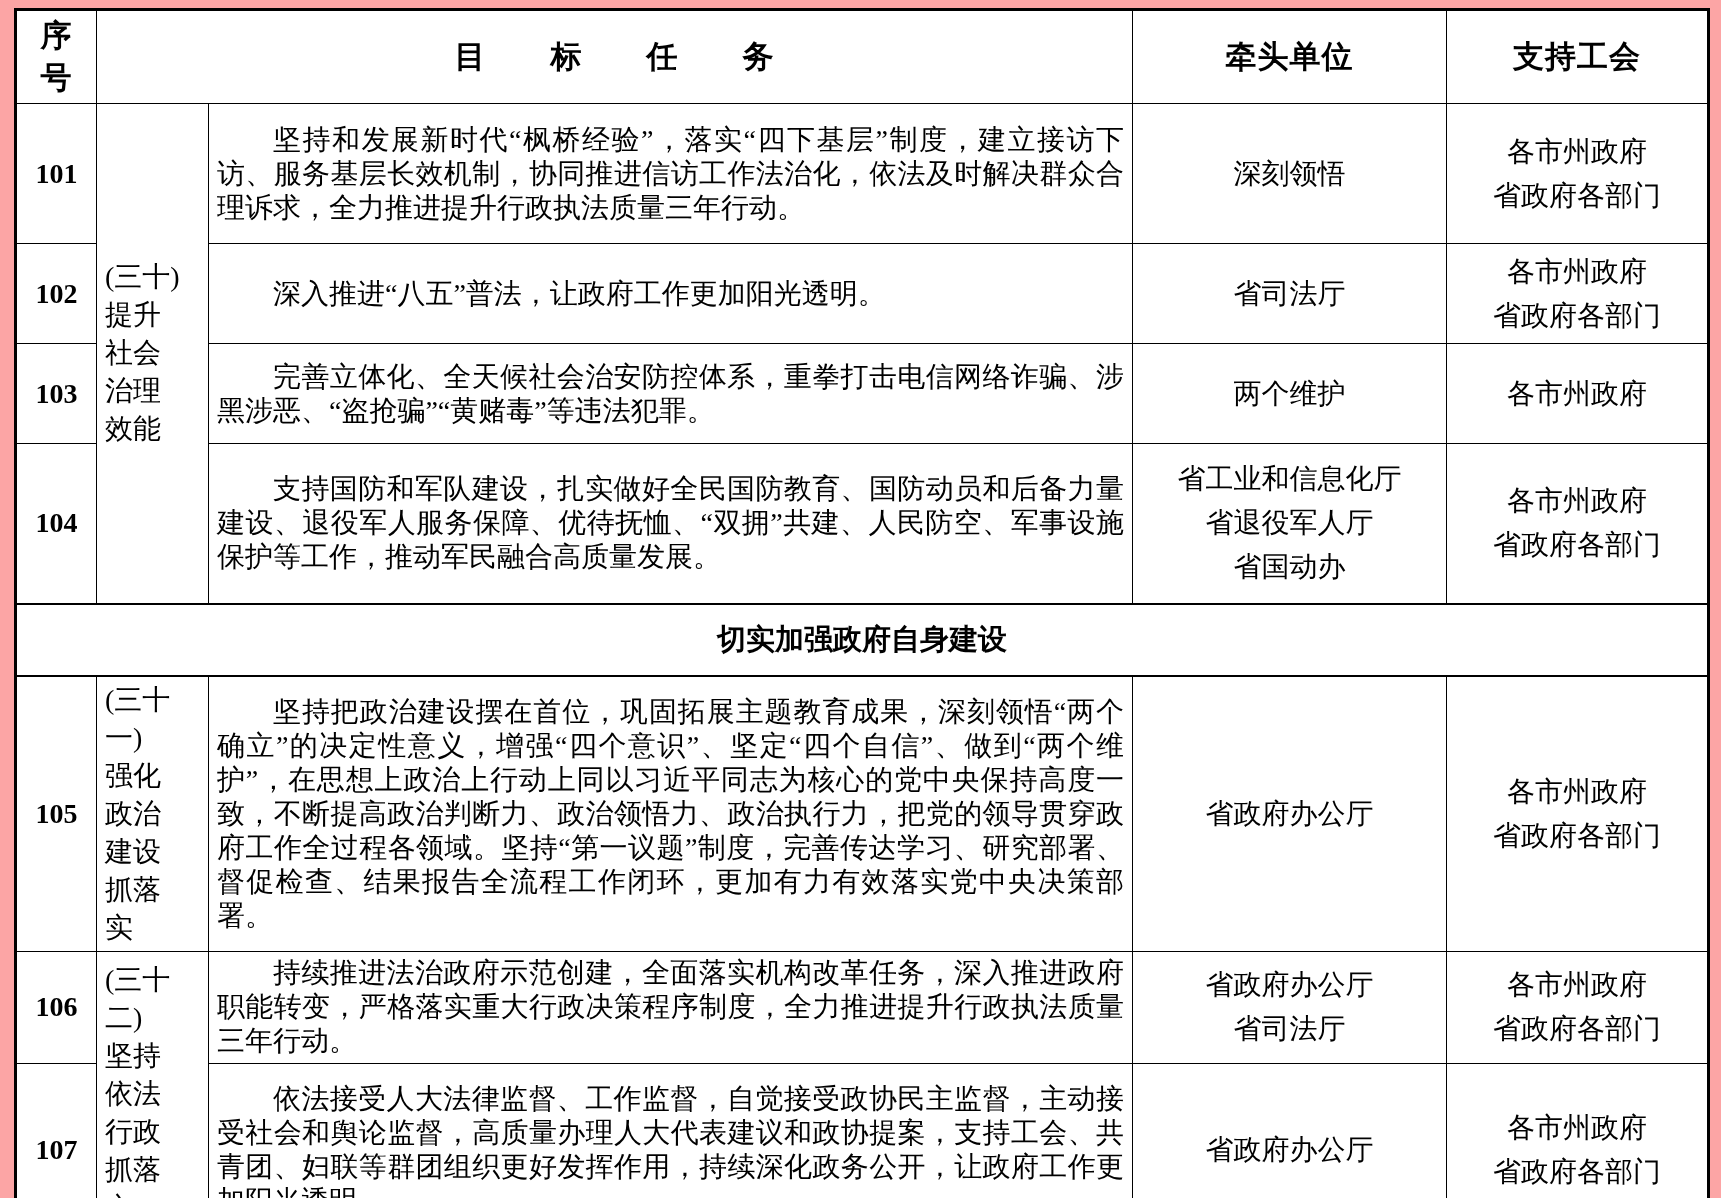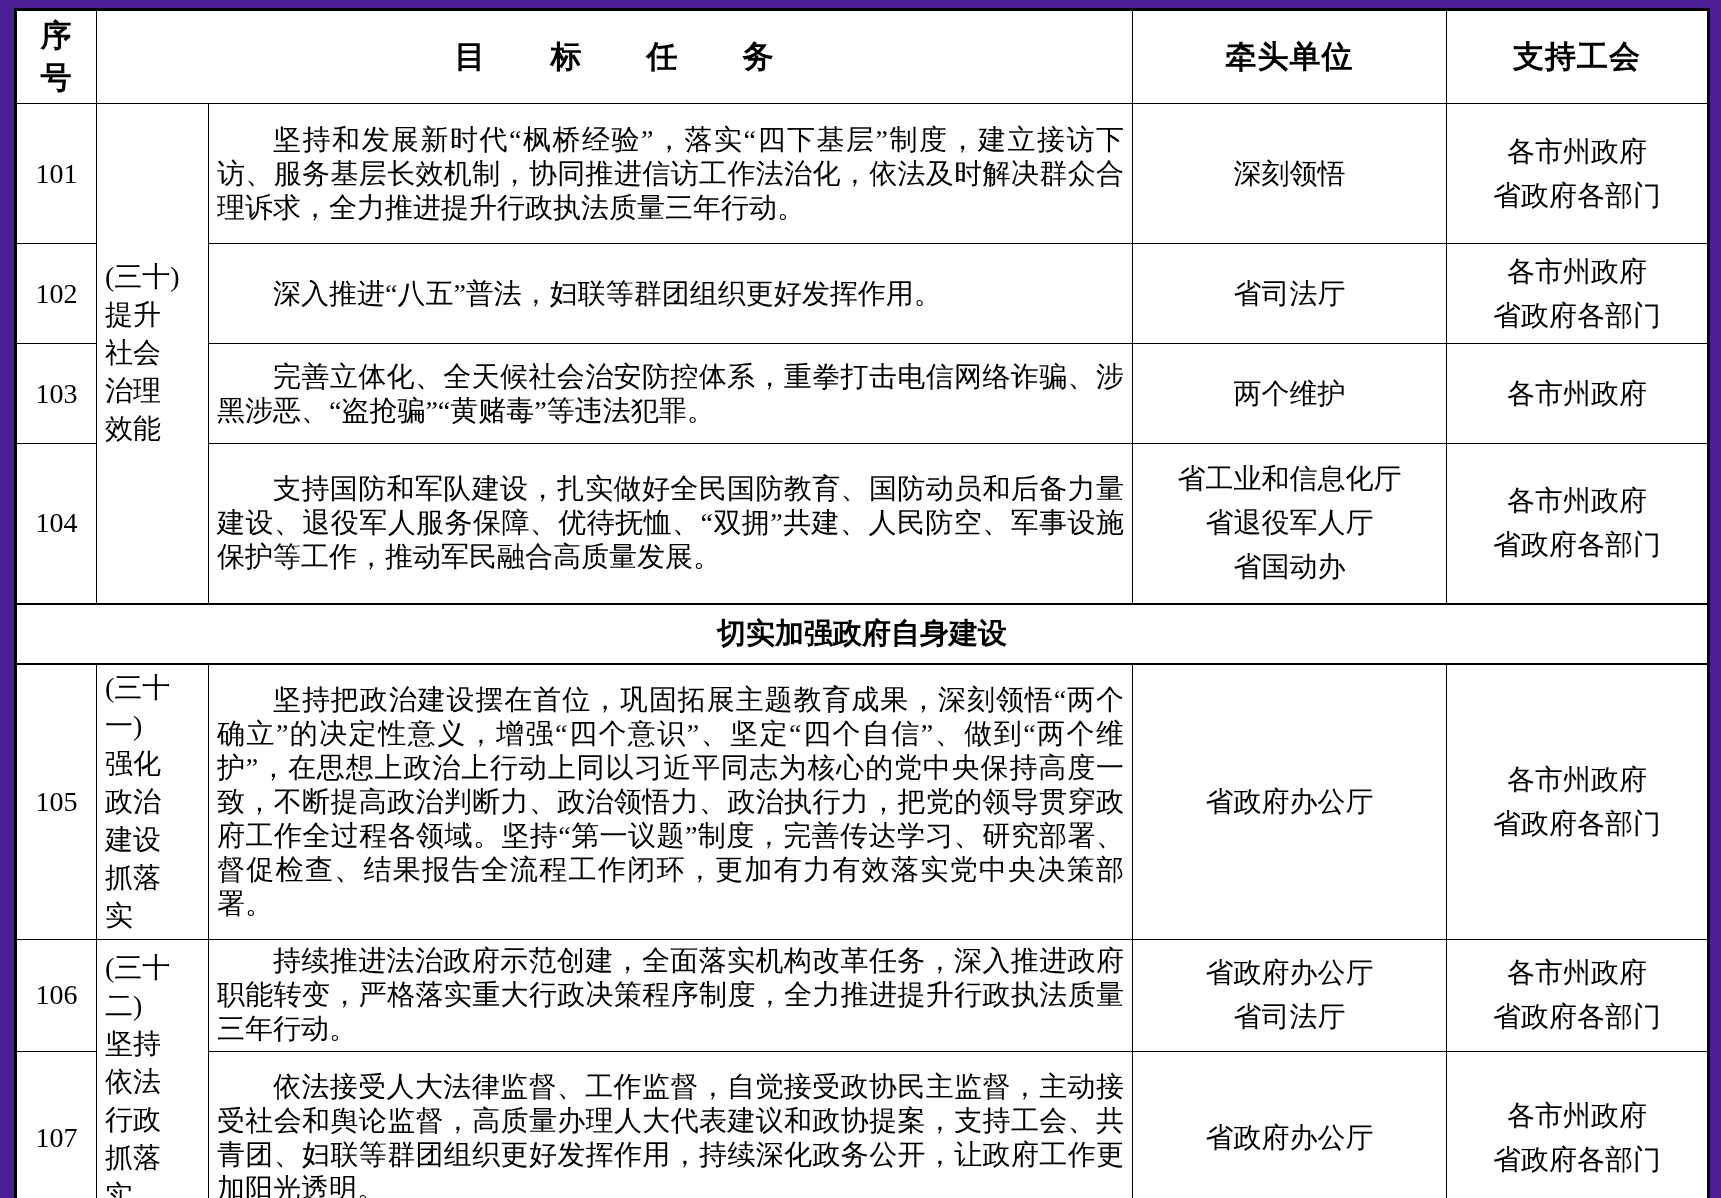--- a/index.html
+++ b/index.html
@@ -7,21 +7,21 @@
     padding: 0;
     width: 1721px;
     height: 1198px;
     background: #ffffff;
     overflow: hidden;
   }
   .page {
     position: relative;
     width: 1721px;
     height: 1198px;
-    background: #4c1d95;
+    background: #fca5a5;
   }
   table.doc-table {
     position: absolute;
     left: 14px;
     top: 8px;
     width: 1693px;
     height: 1182px;
     table-layout: fixed;
     border-collapse: collapse;
     background: #ffffff;
@@ -45,21 +45,21 @@
   col.c-cat  { width: 112px; }
   col.c-task { width: 924px; }
   col.c-lead { width: 314px; }
   col.c-coop { width: 262px; }
   
   tr.r-head { height: 68px;  }
   tr.r-101  { height: 140px; }
   tr.r-102  { height: 100px; }
   tr.r-103  { height: 100px; }
   tr.r-104  { height: 160px; }
-  tr.r-sec  { height: 60px;  }
+  tr.r-sec  { height: 72px;  }
   tr.r-105  { height: 272px; }
   tr.r-106  { height: 112px; }
   tr.r-107  { height: 174px; }
 
   .hdr {
     font-family: "Liberation Sans", "DejaVu Sans", sans-serif;
     font-weight: 700;
     font-size: 31px;
     text-align: center;
     letter-spacing: 1px;
@@ -67,20 +67,21 @@
   .section-title {
     font-family: "Liberation Sans", "DejaVu Sans", sans-serif;
     font-weight: 700;
     font-size: 29px;
     text-align: center;
   }
   .cell-no {
     font-family: "Liberation Serif", "DejaVu Serif", serif;
     font-size: 28px;
     text-align: center;
+    font-weight: bold;
   }
   .cell-cat {
     font-family: "Liberation Serif", "DejaVu Serif", serif;
     font-size: 28px;
     line-height: 38px;
     white-space: pre-line;
     padding: 4px 2px;
   }
   .cell-task {
     font-family: "Liberation Serif", "DejaVu Serif", serif;
@@ -126,21 +127,21 @@
 社会
 治理
 效能</td>
         <td class="cell-task">坚持和发展新时代“枫桥经验”，落实“四下基层”制度，建立接访下访、服务基层长效机制，协同推进信访工作法治化，依法及时解决群众合理诉求，全力推进提升行政执法质量三年行动。</td>
         <td class="cell-units">深刻领悟</td>
         <td class="cell-units">各市州政府
 省政府各部门</td>
       </tr>
       <tr class="r-102">
         <td class="cell-no">102</td>
-        <td class="cell-task">深入推进“八五”普法，妇联等群团组织更好发挥作用。</td>
+        <td class="cell-task">深入推进“八五”普法，让政府工作更加阳光透明。</td>
         <td class="cell-units">省司法厅</td>
         <td class="cell-units">各市州政府
 省政府各部门</td>
       </tr>
       <tr class="r-103">
         <td class="cell-no">103</td>
         <td class="cell-task">完善立体化、全天候社会治安防控体系，重拳打击电信网络诈骗、涉黑涉恶、“盗抢骗”“黄赌毒”等违法犯罪。</td>
         <td class="cell-units">两个维护</td>
         <td class="cell-units">各市州政府</td>
       </tr>

